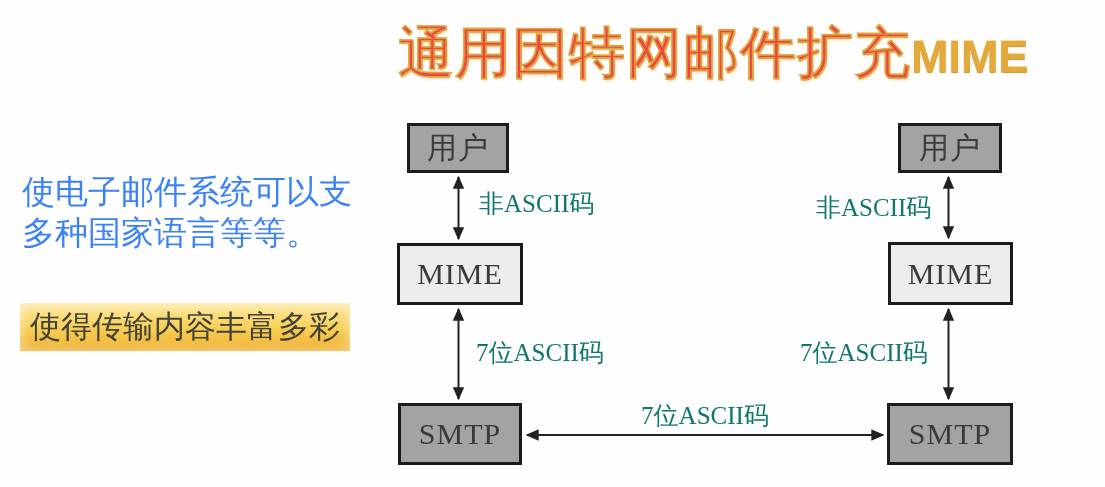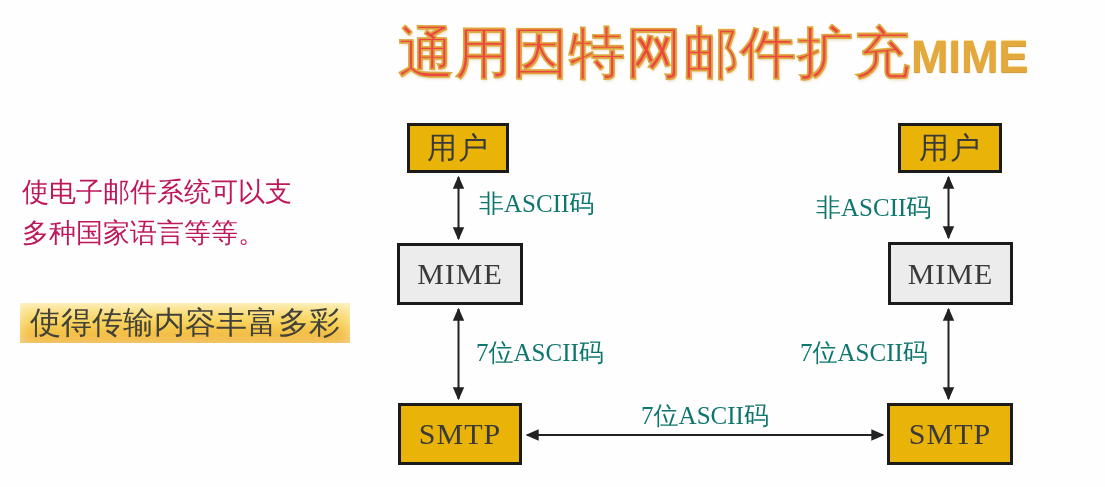--- a/index.html
+++ b/index.html
@@ -36,48 +36,48 @@
     font-size: 45px;
     font-weight: 700;
     color: #e3a93c;
     text-shadow: 0 1px 1px #c9922d, 0 -1px 1px #f5d98c;
   }
 
   
   .note {
     position: absolute;
     left: 22px; top: 172px;
-    font-size: 27px;
+    font-size: 33px;
     line-height: 41px;
-    color: #be185d;
+    color: #3b82f6;
     letter-spacing: 0px;
     white-space: nowrap;
     font-family: Liberation Serif, serif;
   }
 
   
   .highlight-bar {
     position: absolute;
     left: 20px; top: 303px;
-    width: 330px; height: 40px;
+    width: 330px; height: 48px;
     box-sizing: border-box;
     display: flex; align-items: center; justify-content: center;
     background: linear-gradient(to bottom, #fce9a2 0%, #f8d45f 45%, #f2b838 85%, #eeae30 100%);
     box-shadow: inset 0 0 14px rgba(255,255,255,.55);
     font-size: 31px;
     color: #42413a;
     white-space: nowrap;
   }
 
   
   .dbox {
     position: absolute;
     box-sizing: border-box;
     border: 3px solid #1b1b1b;
-    background: #eab308;
+    background: #a3a3a3;
     display: flex; align-items: center; justify-content: center;
     font-size: 30px;
     color: #3a3a3a;
     letter-spacing: 1px;
   }
   .dbox.mime { background: #ececec; }
 
   #box-user-left  { left: 407px; top: 123px; width: 102px; height: 50px; }
   #box-mime-left  { left: 397px; top: 243px; width: 126px; height: 62px; }
   #box-smtp-left  { left: 398px; top: 403px; width: 124px; height: 62px; }

